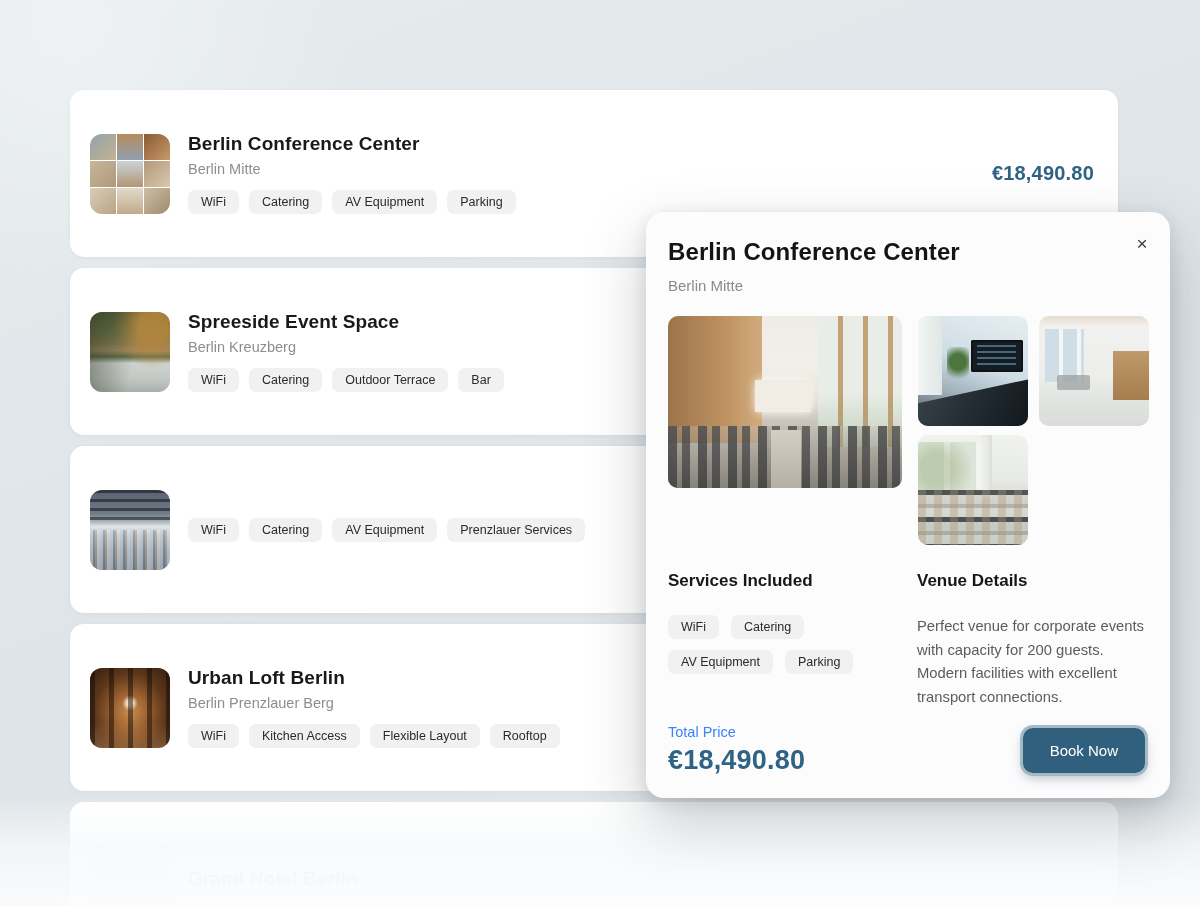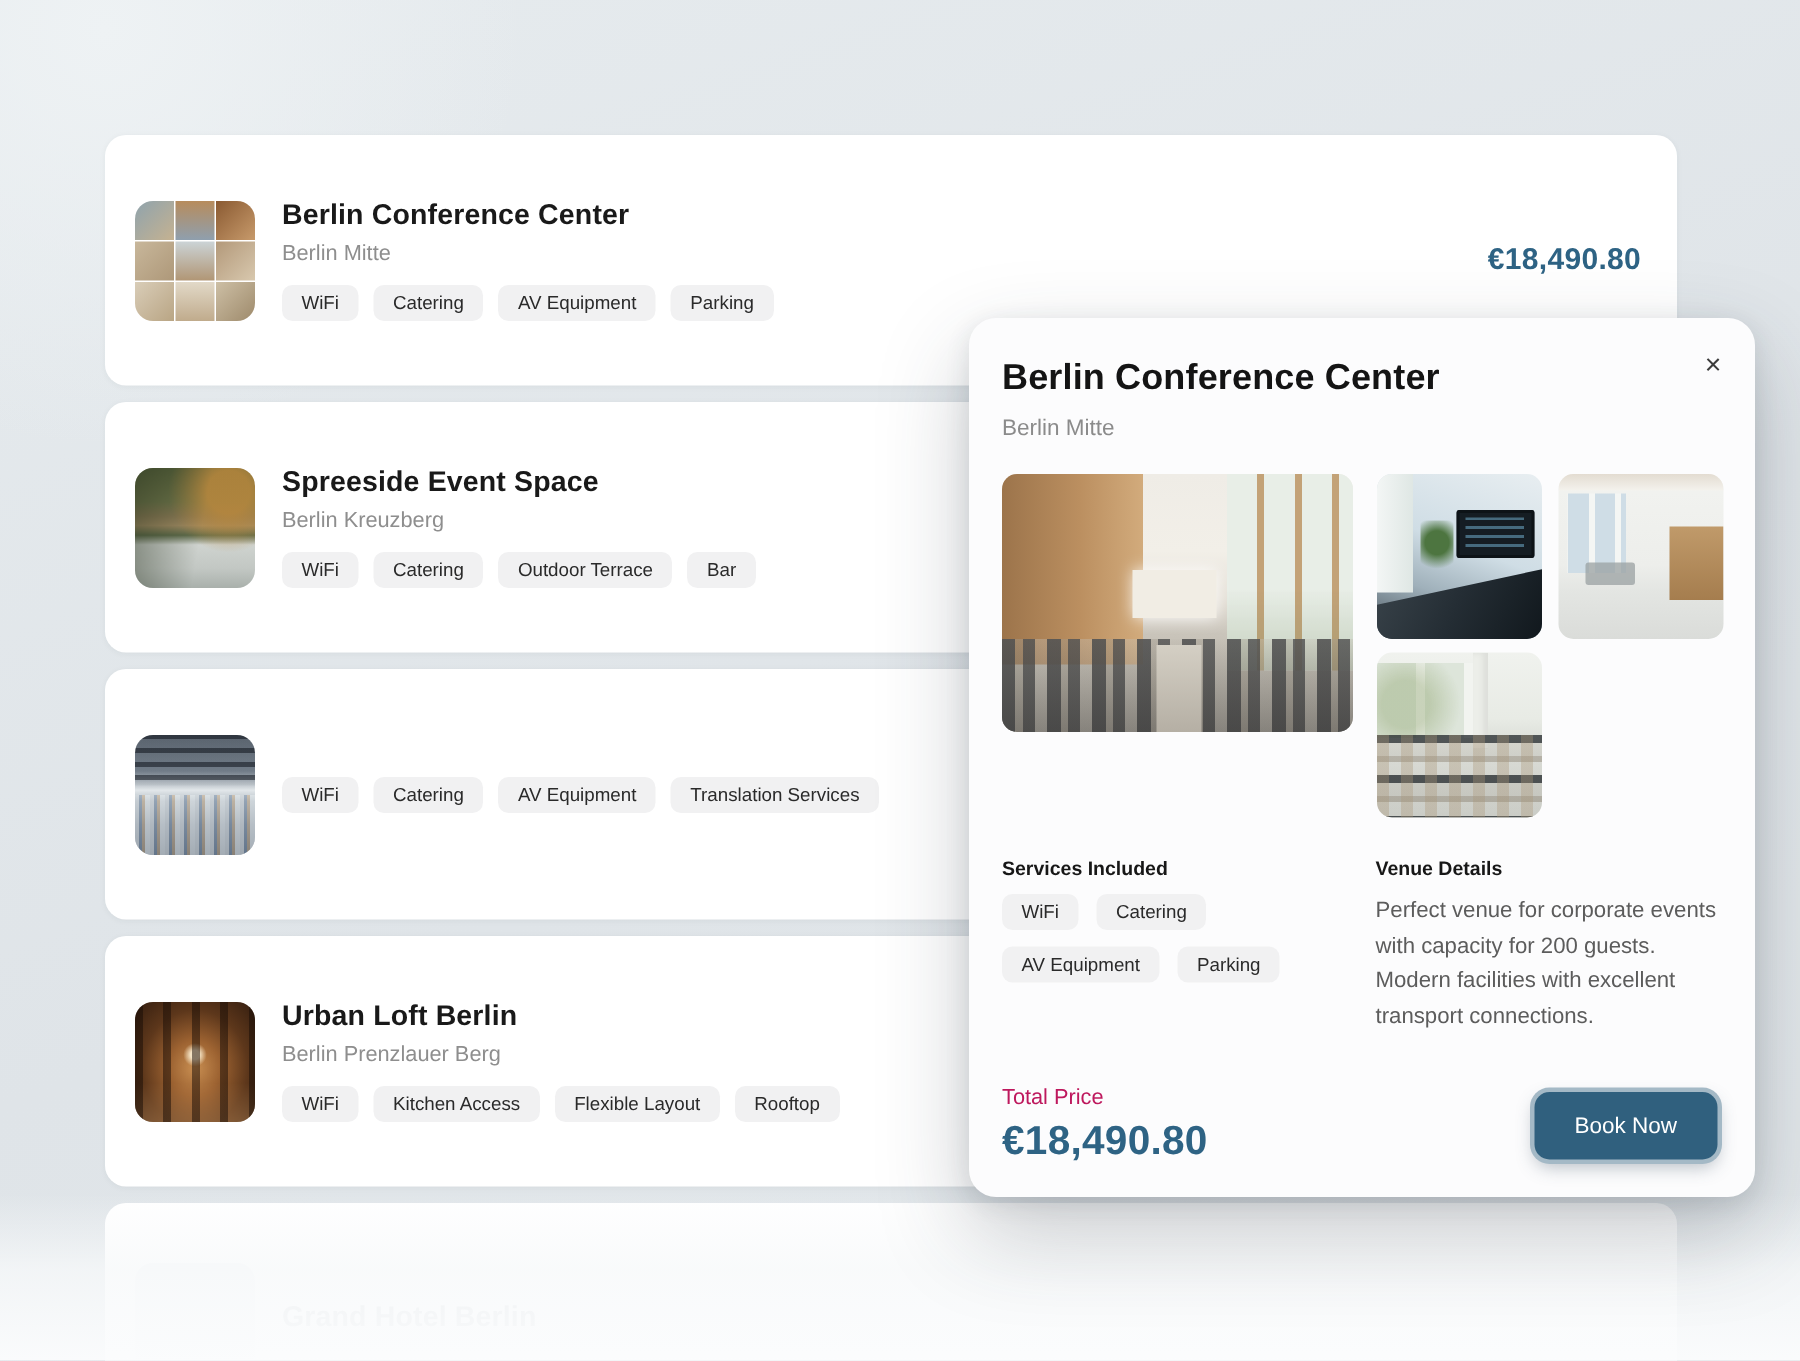--- a/index.html
+++ b/index.html
@@ -159,27 +159,27 @@
     box-shadow:inset -3px 0 4px rgba(0,0,0,.07); }
   .ir-tables { position:absolute; left:0; bottom:0; width:100%; height:50%;
     background:
       repeating-linear-gradient(90deg, rgba(170,150,120,.35) 0 8px, rgba(0,0,0,0) 8px 16px),
       repeating-linear-gradient(180deg, rgba(40,45,48,.78) 0 5px, rgba(195,190,180,.3) 5px 14px, rgba(150,140,125,.5) 14px 18px, rgba(232,230,224,.22) 18px 27px); }
 
   
   .sections { margin-top:26px; display:flex; }
   .svc-col { width:249px; flex-shrink:0; }
   .det-col { width:231px; }
-  .sec-h { font-size:13px; font-weight:700; color:#171717; margin-bottom:10px; }
+  .sec-h { font-size:17px; font-weight:700; color:#171717; margin-bottom:24px; }
   .svc-tags { display:flex; flex-wrap:wrap; gap:11px 12px; max-width:215px; }
   .det-text { font-size:14.8px; line-height:23.5px; color:#5c5c5c; }
 
   .m-footer { position:absolute; left:22px; right:22px; bottom:22px;
     display:flex; align-items:flex-end; justify-content:space-between; }
-  .tp-label { font-size:14.5px; color:#be185d; margin-bottom:5px; }
+  .tp-label { font-size:14.5px; color:#3b82f6; margin-bottom:5px; }
   .tp-value { font-size:27px; font-weight:700; color:#2e6384; letter-spacing:.2px; }
   .book-btn {
     font-family:"Liberation Sans", sans-serif;
     background:#30607e; color:#ffffff; font-size:15px;
     border:none; border-radius:10px; padding:14px 27px; cursor:pointer;
     box-shadow:0 0 0 3px #a4b9c6, 0 5px 12px rgba(55,75,92,.35);
     margin:0 3px 3px 0;
   }
 </style>
 </head>
@@ -226,21 +226,21 @@
     </div>
   </div>
 
   <div class="card">
     <div class="thumb thumb-hall"></div>
     <div class="v-info">
       <div class="tag-row">
         <span class="pill">WiFi</span>
         <span class="pill">Catering</span>
         <span class="pill">AV Equipment</span>
-        <span class="pill">Translation Services</span>
+        <span class="pill">Prenzlauer Services</span>
       </div>
     </div>
   </div>
 
   <div class="card">
     <div class="thumb thumb-loft"></div>
     <div class="v-info">
       <div class="v-title">Urban Loft Berlin</div>
       <div class="v-loc">Berlin Prenzlauer Berg</div>
       <div class="tag-row">

